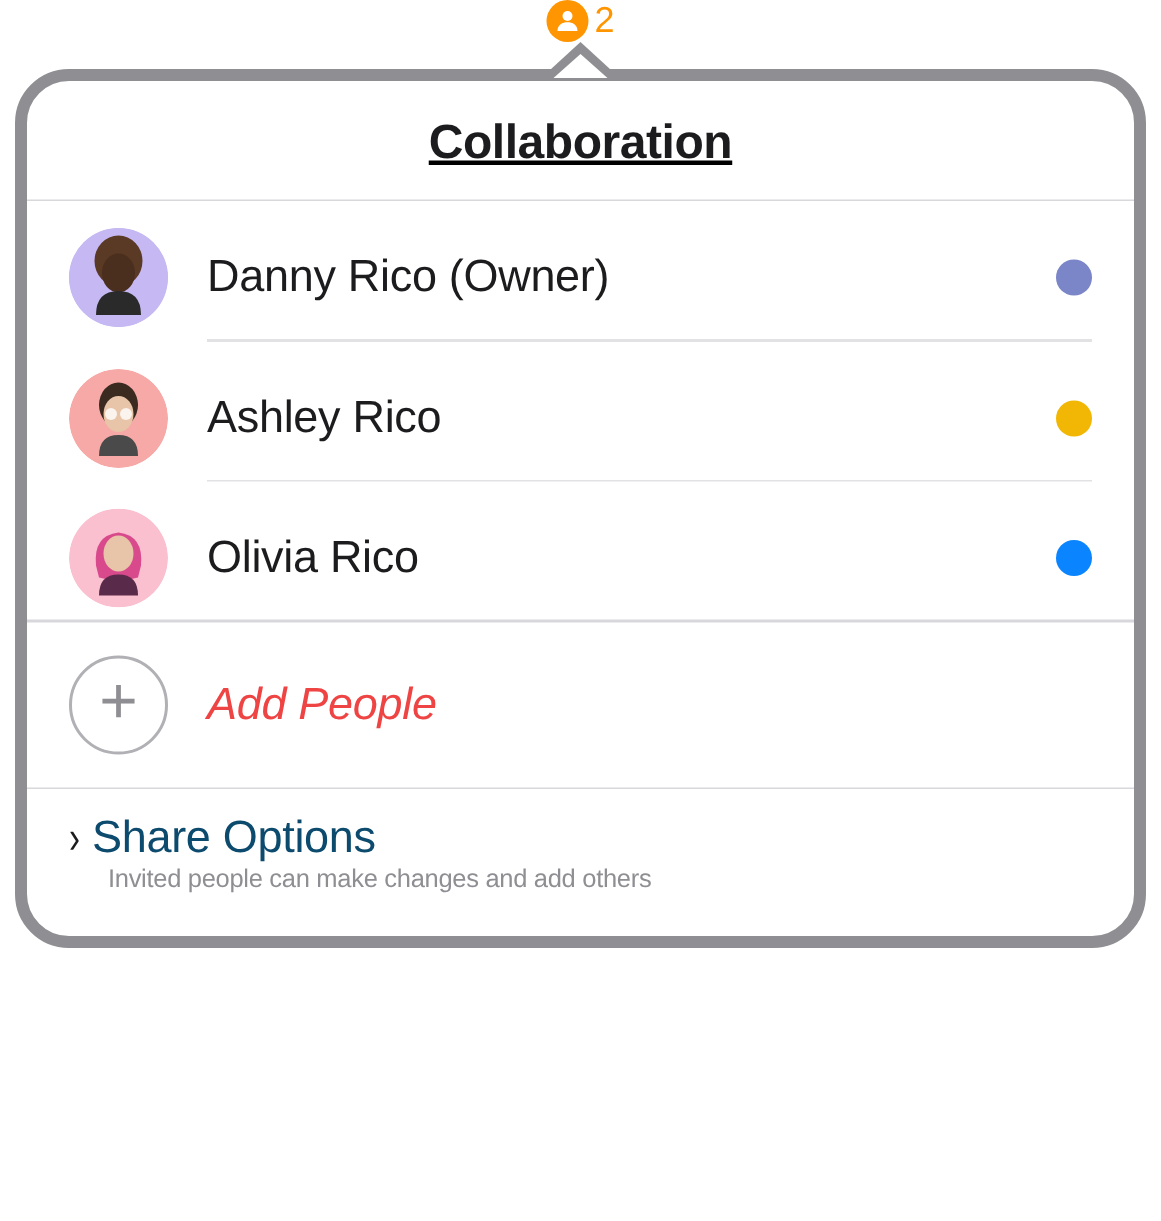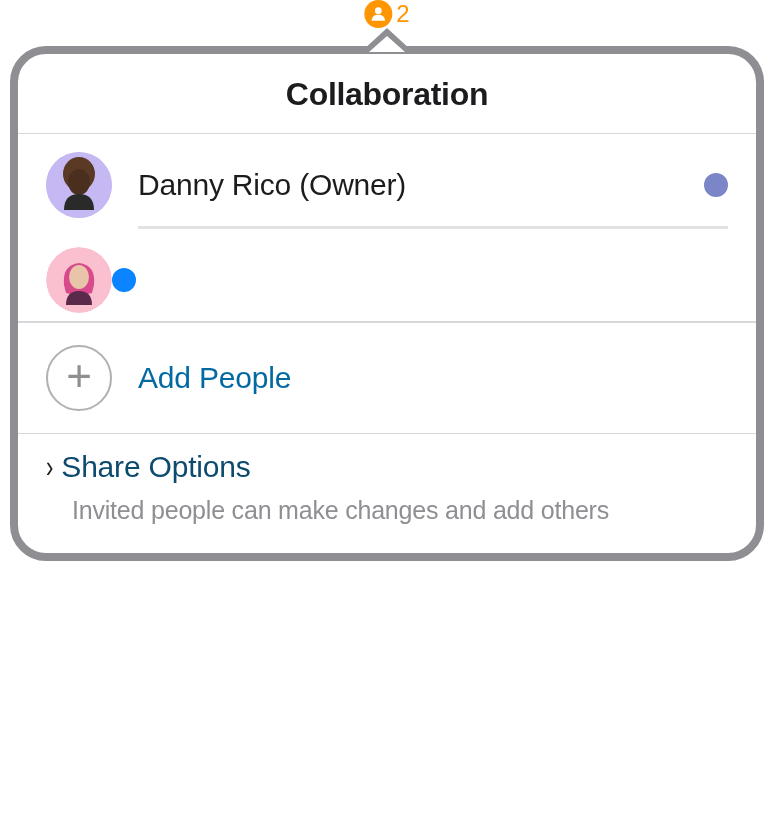--- a/index.html
+++ b/index.html
@@ -76,20 +76,21 @@
       width: 100%;
       background: #ffffff;
       border: 8px solid #8e8e93;
       border-radius: 36px;
       overflow: hidden;
     }
     .popover-header {
       padding: 22px 0 20px;
       text-align: center;
       border-bottom: 1.5px solid #d8d8dc;
+      text-decoration: underline;
     }
     .popover-title {
       font-size: 32px;
       font-weight: 600;
       color: #1c1c1e;
       letter-spacing: -0.3px;
     }
     .participants-list {
       list-style: none;
     }
@@ -155,22 +156,23 @@
     .add-icon-plus {
       font-size: 44px;
       font-weight: 300;
       color: #8e8e93;
       line-height: 1;
       margin-top: -4px;
     }
     .add-people-label {
       margin-left: 26px;
       font-size: 30px;
-      color: #0369a1;
-      letter-spacing: -0.2px;
+      color: #ef4444;
+      letter-spacing: -0.2px;
+      font-style: italic;
     }
     .share-options-row {
       padding: 16px 28px 28px 28px;
       cursor: pointer;
     }
     .share-options-header {
       display: flex;
       align-items: center;
     }
     .chevron {
@@ -179,23 +181,23 @@
       margin-right: 8px;
       transform: scaleY(1.4);
       display: inline-block;
     }
     .share-options-title {
       font-size: 30px;
       color: #0c4a6e;
       letter-spacing: -0.2px;
     }
     .share-options-subtitle {
-      margin-top: 12px;
+      margin-top: 0;
       margin-left: 26px;
-      font-size: 25px;
+      font-size: 17px;
       color: #8e8e93;
       letter-spacing: -0.2px;
     }
   </style>
 </head>
 <body>
 
 <div class="badge-container">
   <div class="badge-icon">
     <svg viewBox="0 0 24 24" width="20" height="20" fill="white">
@@ -222,30 +224,45 @@
             <circle cx="33" cy="33" r="33" fill="#c6b9f3"></circle>
             <ellipse cx="33" cy="22" rx="16" ry="17" fill="#5a3925"></ellipse>
             <ellipse cx="33" cy="30" rx="11" ry="13" fill="#4a2f1f"></ellipse>
             <path d="M18 58 Q18 42 33 42 Q48 42 48 58 Z" fill="#2a2a2a"></path>
           </svg>
         </div>
         <div class="participant-name">Danny Rico (Owner)</div>
         <div class="status-dot" style="background:#7a86c7"></div>
       </li>
       <div class="participant-divider"></div>
+      <li class="participant-row">
+        <div class="avatar">
+          <svg viewBox="0 0 66 66">
+            <circle cx="33" cy="33" r="33" fill="#f6a9a6"></circle>
+            <ellipse cx="33" cy="24" rx="13" ry="15" fill="#3a2a20"></ellipse>
+            <ellipse cx="33" cy="30" rx="10" ry="12" fill="#e8c4a8"></ellipse>
+            <circle cx="28" cy="30" r="4" fill="#ffffff" opacity="0.8"></circle>
+            <circle cx="38" cy="30" r="4" fill="#ffffff" opacity="0.8"></circle>
+            <path d="M20 58 Q20 44 33 44 Q46 44 46 58 Z" fill="#4a4a4a"></path>
+          </svg>
+        </div>
+        <div class="participant-name">Ashley Rico</div>
+        <div class="status-dot" style="background:#f2b705"></div>
+      </li>
       <div class="participant-divider"></div>
       <li class="participant-row">
         <div class="avatar">
           <svg viewBox="0 0 66 66">
             <circle cx="33" cy="33" r="33" fill="#fac0d0"></circle>
             <path d="M18 38 Q16 18 33 16 Q50 18 48 38 L46 46 Q33 50 20 46 Z" fill="#d94a8c"></path>
             <ellipse cx="33" cy="30" rx="10" ry="12" fill="#e8c4a8"></ellipse>
             <path d="M20 58 Q20 44 33 44 Q46 44 46 58 Z" fill="#5a2a4a"></path>
           </svg>
         </div>
+        <div class="participant-name">Olivia Rico</div>
         <div class="status-dot" style="background:#0a84ff"></div>
       </li>
     </ul>
 
     <div class="section-separator"></div>
 
     <div class="add-people-row">
       <div class="add-icon">
         <span class="add-icon-plus">+</span>
       </div>

